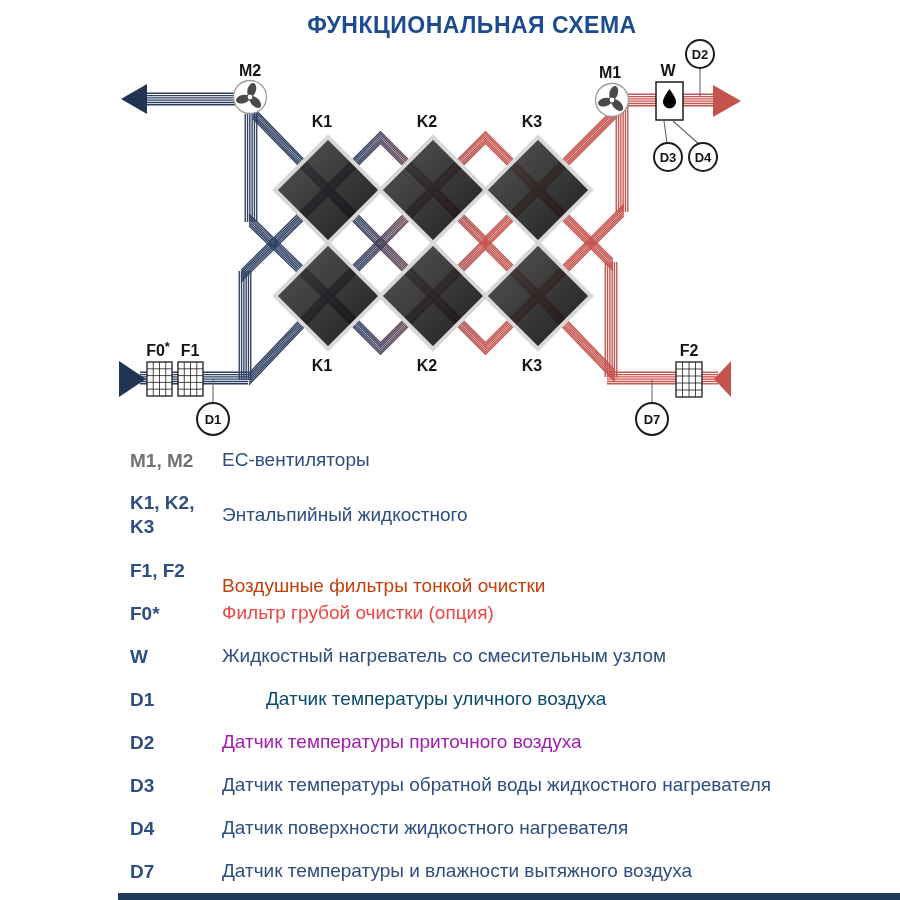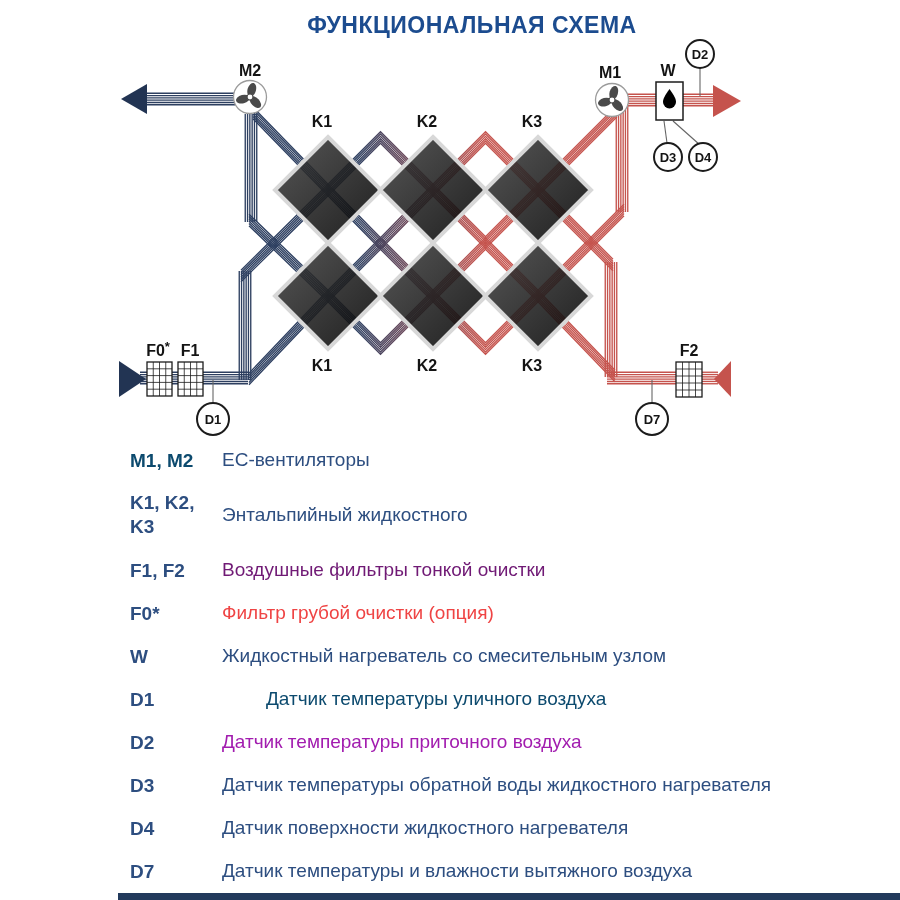--- a/index.html
+++ b/index.html
@@ -267,30 +267,30 @@
       <text x="532" y="371" text-anchor="middle" class="klabel" fill="#141414">K3</text>
 
       <text x="158" y="356" text-anchor="middle" class="complabel" fill="#141414"><tspan>F0</tspan><tspan dy="-5" font-size="13">*</tspan></text>
       <text x="190" y="356" text-anchor="middle" class="complabel" fill="#141414">F1</text>
       <text x="689" y="356" text-anchor="middle" class="complabel" fill="#141414">F2</text>
     </g>
   </svg>
 
   <div class="legend">
       <div class="legend-row" style="top: 449px;">
-        <div class="legend-key" style="color: #0c4a6e;">M1, M2</div>
+        <div class="legend-key" style="color: #737373;">M1, M2</div>
         <div class="legend-desc" style="color: rgb(45, 78, 128);">ЕС-вентиляторы</div>
       </div>
       <div class="legend-row" style="top: 491px;">
         <div class="legend-key" style="color: rgb(45, 78, 128);">K1, K2, K3</div>
         <div class="legend-desc" style="color: rgb(45, 78, 128); top: 13px;">Энтальпийный жидкостного</div>
       </div>
       <div class="legend-row" style="top: 559px;">
         <div class="legend-key" style="color: rgb(45, 78, 128);">F1, F2</div>
-        <div class="legend-desc" style="color: #701a75;">Воздушные фильтры тонкой очистки</div>
+        <div class="legend-desc" style="color: #c2410c; margin-top: 16px;">Воздушные фильтры тонкой очистки</div>
       </div>
       <div class="legend-row" style="top: 602px;">
         <div class="legend-key" style="color: rgb(45, 78, 128);">F0*</div>
         <div class="legend-desc" style="color: #ef4444;">Фильтр грубой очистки (опция)</div>
       </div>
       <div class="legend-row" style="top: 645px;">
         <div class="legend-key" style="color: rgb(45, 78, 128);">W</div>
         <div class="legend-desc" style="color: rgb(45, 78, 128);">Жидкостный нагреватель со смесительным узлом</div>
       </div>
       <div class="legend-row" style="top: 688px;">

